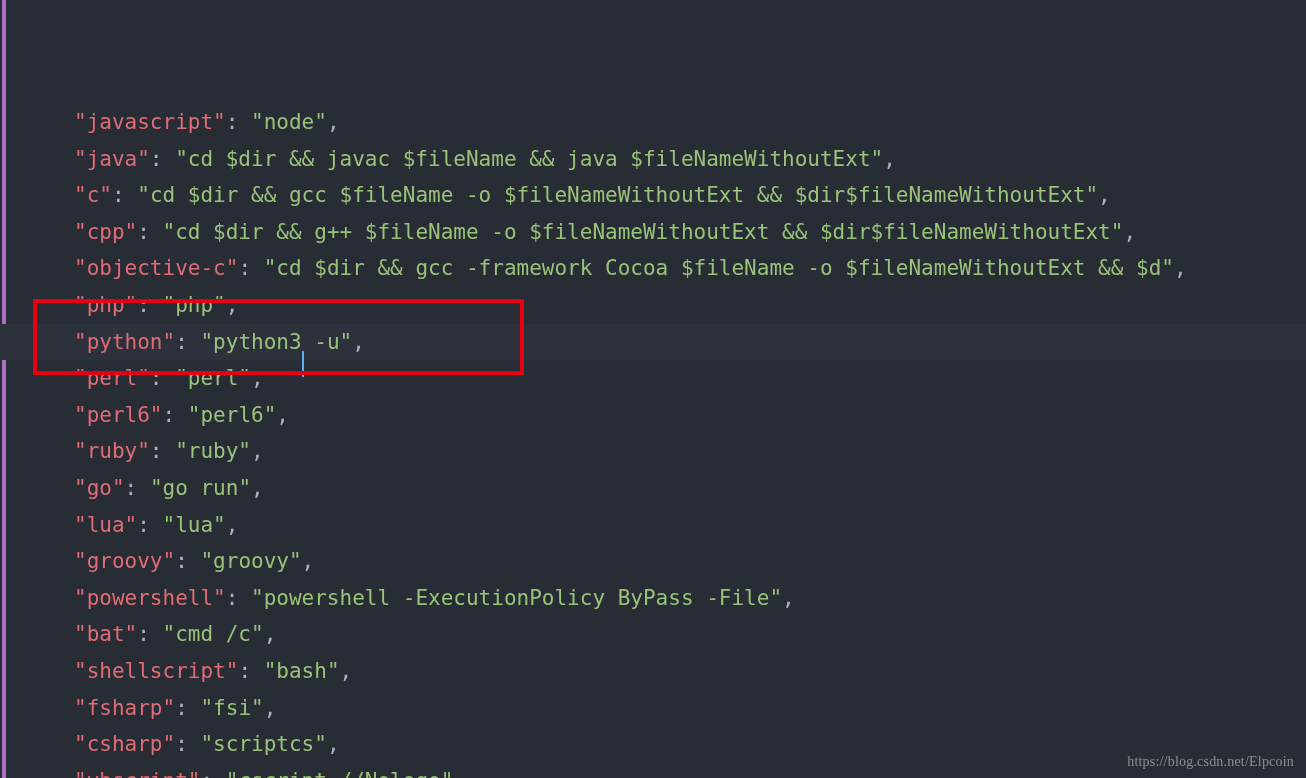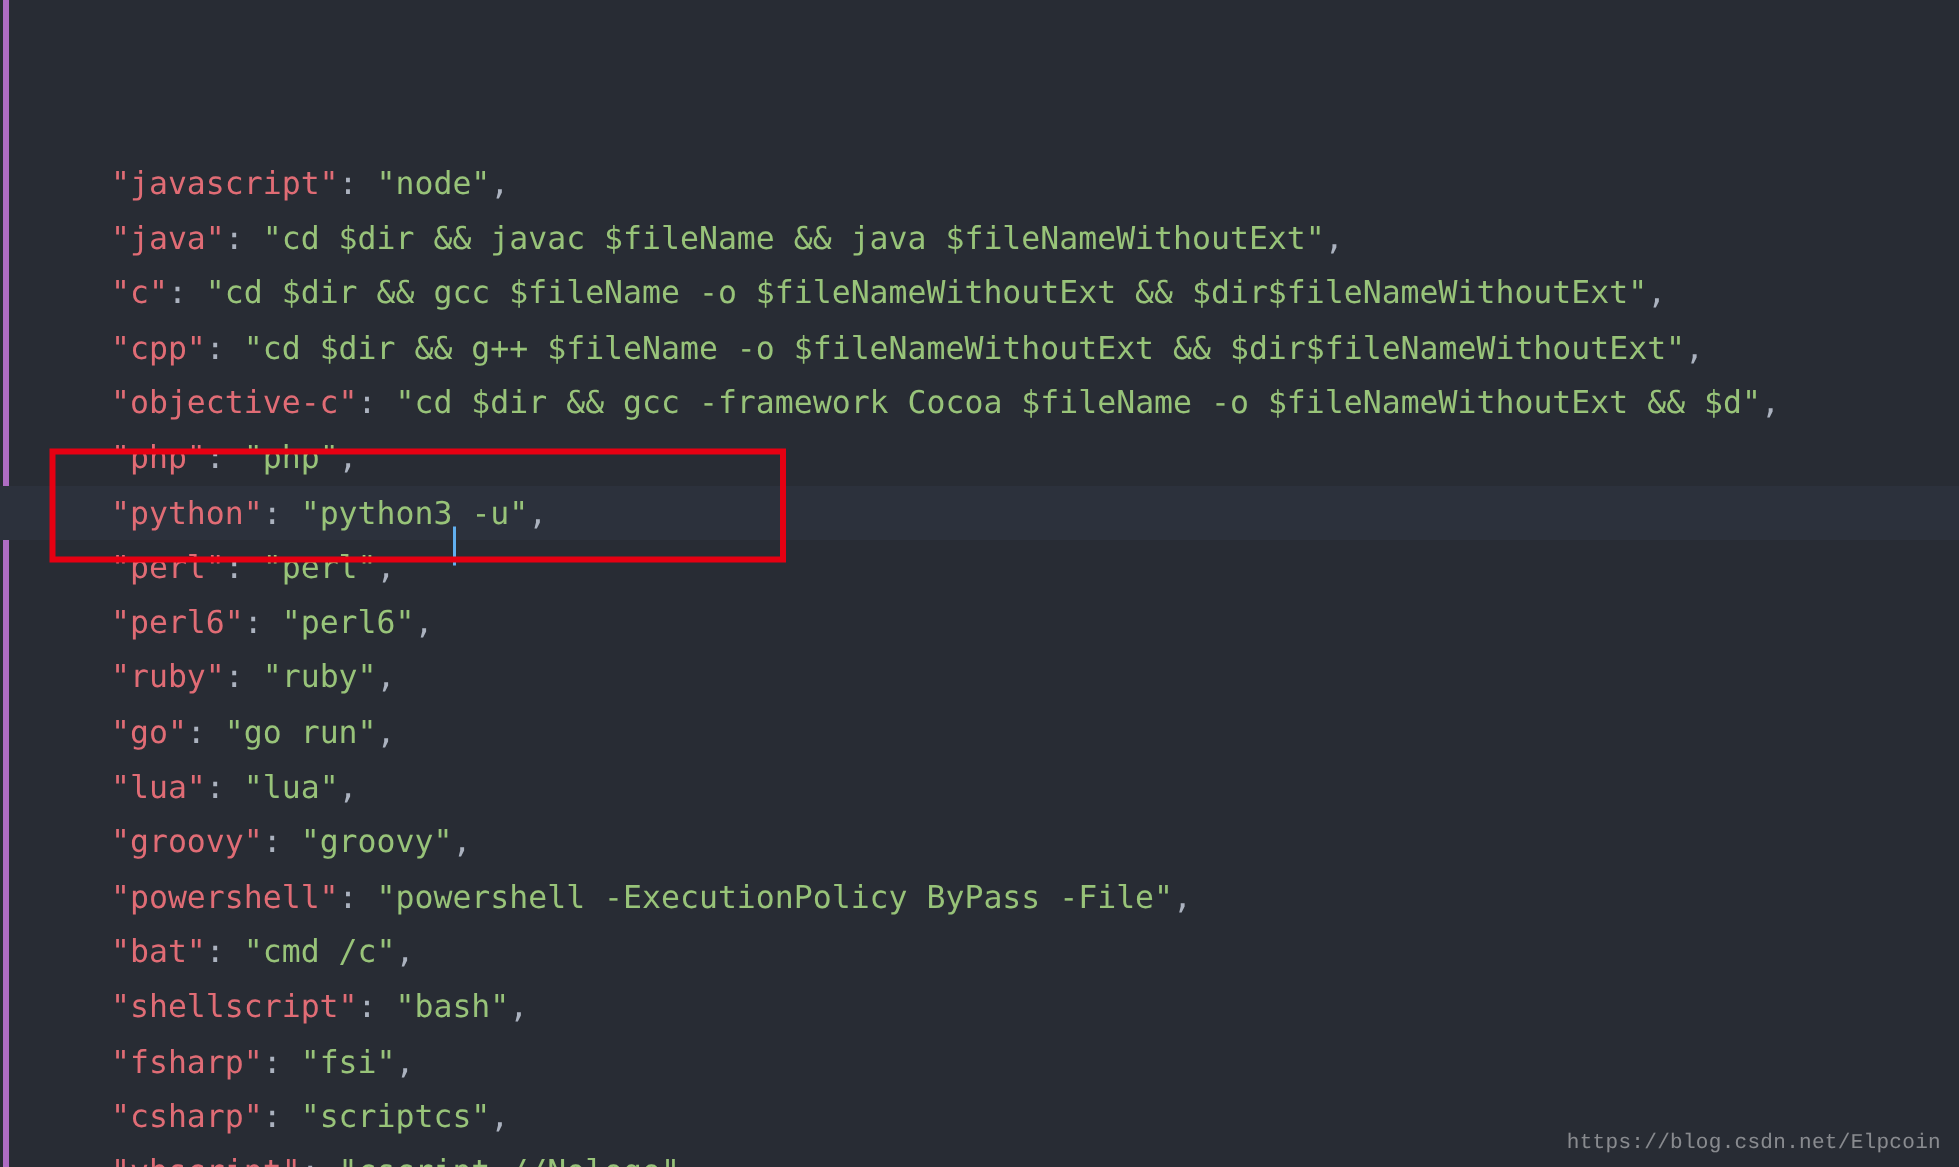--- a/index.html
+++ b/index.html
@@ -87,21 +87,21 @@
     position: absolute;
     border: 4px solid #e60012;
     box-sizing: border-box;
     pointer-events: none;
     z-index: 10;
   }
   .watermark {
     position: absolute;
     right: 12px;
     bottom: 8px;
-    font-family: Liberation Mono, monospace;
+    font-family: Liberation Serif, serif;
     font-size: 14px;
     color: rgba(255,255,255,0.45);
     letter-spacing: 0.2px;
     pointer-events: none;
   }
 </style>
 </head>
 <body>
 
 <div class="left-accent"></div>

